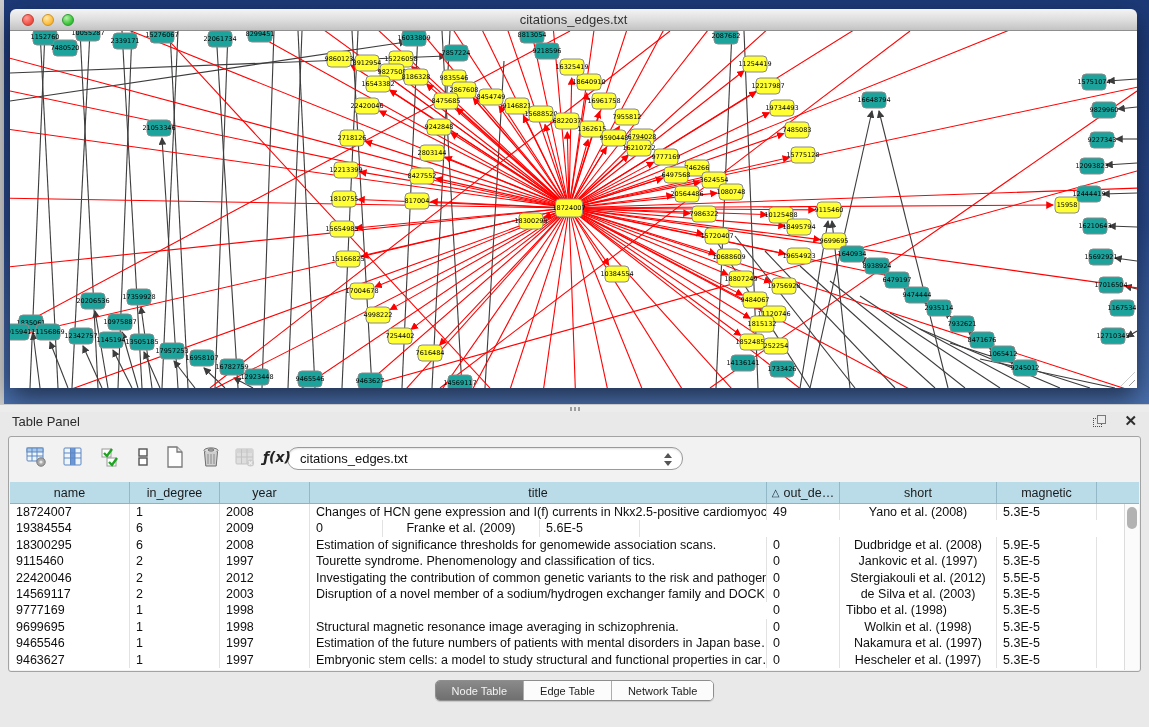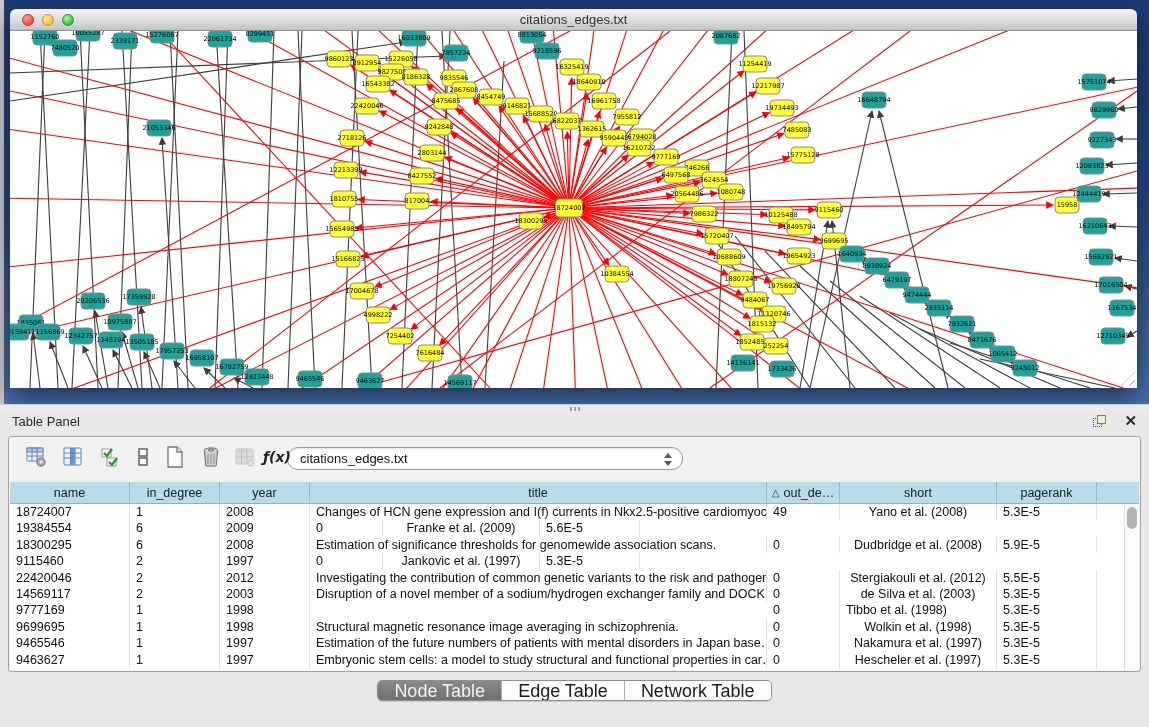--- a/index.html
+++ b/index.html
@@ -63,21 +63,21 @@
   .tbody { position:relative; }
   .tr { display:flex; height:16.4px; }
   .td { flex:0 0 auto; font-size:12.5px; color:#0e0e0e; padding:0 6px; line-height:16.4px;
     border-right:1px solid #e2e2e2; overflow:hidden; white-space:nowrap; }
   .scrollbar { position:absolute; right:0; top:22px; bottom:0; width:15px; background:#fbfbfb; border-left:1px solid #dcdcdc; }
   .thumb { position:absolute; left:2px; top:3px; width:10px; height:22px; border-radius:6px; background:#b2b2b2; }
 
   .tabs { position:absolute; left:0; right:0; top:268px; height:22px; display:flex; justify-content:center; }
   .tabbar { display:inline-flex; border:1px solid #8e8e8e; border-radius:5px; overflow:hidden;
     box-shadow:0 1px 1px rgba(0,0,0,.15); height:21px; }
-  .tab { padding:0 16px; font-size:18px; line-height:20px; background:#fcfcfc; color:#1c1c1c;
+  .tab { padding:0 16px; font-size:11px; line-height:20px; background:#fcfcfc; color:#1c1c1c;
     border-right:1px solid #adadad; }
   .tab:last-child { border-right:none; }
   .tab.active { background:linear-gradient(180deg,#8a8a8a,#6f6f6f); color:#f3f3f3; }
 
   .statusbar { position:absolute; left:0; top:287px; width:1149px; height:28px;
     background:linear-gradient(180deg,#ededed,#d8d8d8); border-top:1px solid #b1b1b1; }
   .mem { position:absolute; right:34px; top:6px; font-size:12px; color:#333; }
   .mem-dot { position:absolute; right:12px; top:5px; width:15px; height:15px; border-radius:50%;
     background:radial-gradient(circle at 35% 30%, #b9f3a0, var(--status-green,#46c53f) 60%, #2f9a2d);
     border:1px solid #8a8a8a; }
@@ -855,21 +855,21 @@
             <span>title</span>
           </div>
           <div class="th" style="width: 73px; flex-basis: 73px;">
             <span class="sort">△</span>
             <span>out_de…</span>
           </div>
           <div class="th" style="width: 157px; flex-basis: 157px;">
             <span>short</span>
           </div>
           <div class="th" style="width: 100px; flex-basis: 100px;">
-            <span>pagerank</span>
+            <span>magnetic</span>
           </div>
         </div>
       <div class="tbody" id="tbody">
           <div class="tr">
             <div class="td" style="width: 120px; flex-basis: 120px; text-align: left;">18724007</div>
             <div class="td" style="width: 90px; flex-basis: 90px; text-align: left;">1</div>
             <div class="td" style="width: 90px; flex-basis: 90px; text-align: left;">2008</div>
             <div class="td" style="width: 457px; flex-basis: 457px; text-align: left;">Changes of HCN gene expression and I(f) currents in Nkx2.5-positive cardiomyoc…</div>
             <div class="td" style="width: 73px; flex-basis: 73px; text-align: left;">49</div>
             <div class="td" style="width: 157px; flex-basis: 157px; text-align: center;">Yano et al. (2008)</div>
@@ -889,20 +889,21 @@
             <div class="td" style="width: 90px; flex-basis: 90px; text-align: left;">2008</div>
             <div class="td" style="width: 457px; flex-basis: 457px; text-align: left;">Estimation of significance thresholds for genomewide association scans.</div>
             <div class="td" style="width: 73px; flex-basis: 73px; text-align: left;">0</div>
             <div class="td" style="width: 157px; flex-basis: 157px; text-align: center;">Dudbridge et al. (2008)</div>
             <div class="td" style="width: 100px; flex-basis: 100px; text-align: left;">5.9E-5</div>
           </div>
           <div class="tr">
             <div class="td" style="width: 120px; flex-basis: 120px; text-align: left;">9115460</div>
             <div class="td" style="width: 90px; flex-basis: 90px; text-align: left;">2</div>
             <div class="td" style="width: 90px; flex-basis: 90px; text-align: left;">1997</div>
+            <div class="td" style="width: 457px; flex-basis: 457px; text-align: left;">Tourette syndrome. Phenomenology and classification of tics.</div>
             <div class="td" style="width: 73px; flex-basis: 73px; text-align: left;">0</div>
             <div class="td" style="width: 157px; flex-basis: 157px; text-align: center;">Jankovic et al. (1997)</div>
             <div class="td" style="width: 100px; flex-basis: 100px; text-align: left;">5.3E-5</div>
           </div>
           <div class="tr">
             <div class="td" style="width: 120px; flex-basis: 120px; text-align: left;">22420046</div>
             <div class="td" style="width: 90px; flex-basis: 90px; text-align: left;">2</div>
             <div class="td" style="width: 90px; flex-basis: 90px; text-align: left;">2012</div>
             <div class="td" style="width: 457px; flex-basis: 457px; text-align: left;">Investigating the contribution of common genetic variants to the risk and pathogen…</div>
             <div class="td" style="width: 73px; flex-basis: 73px; text-align: left;">0</div>

